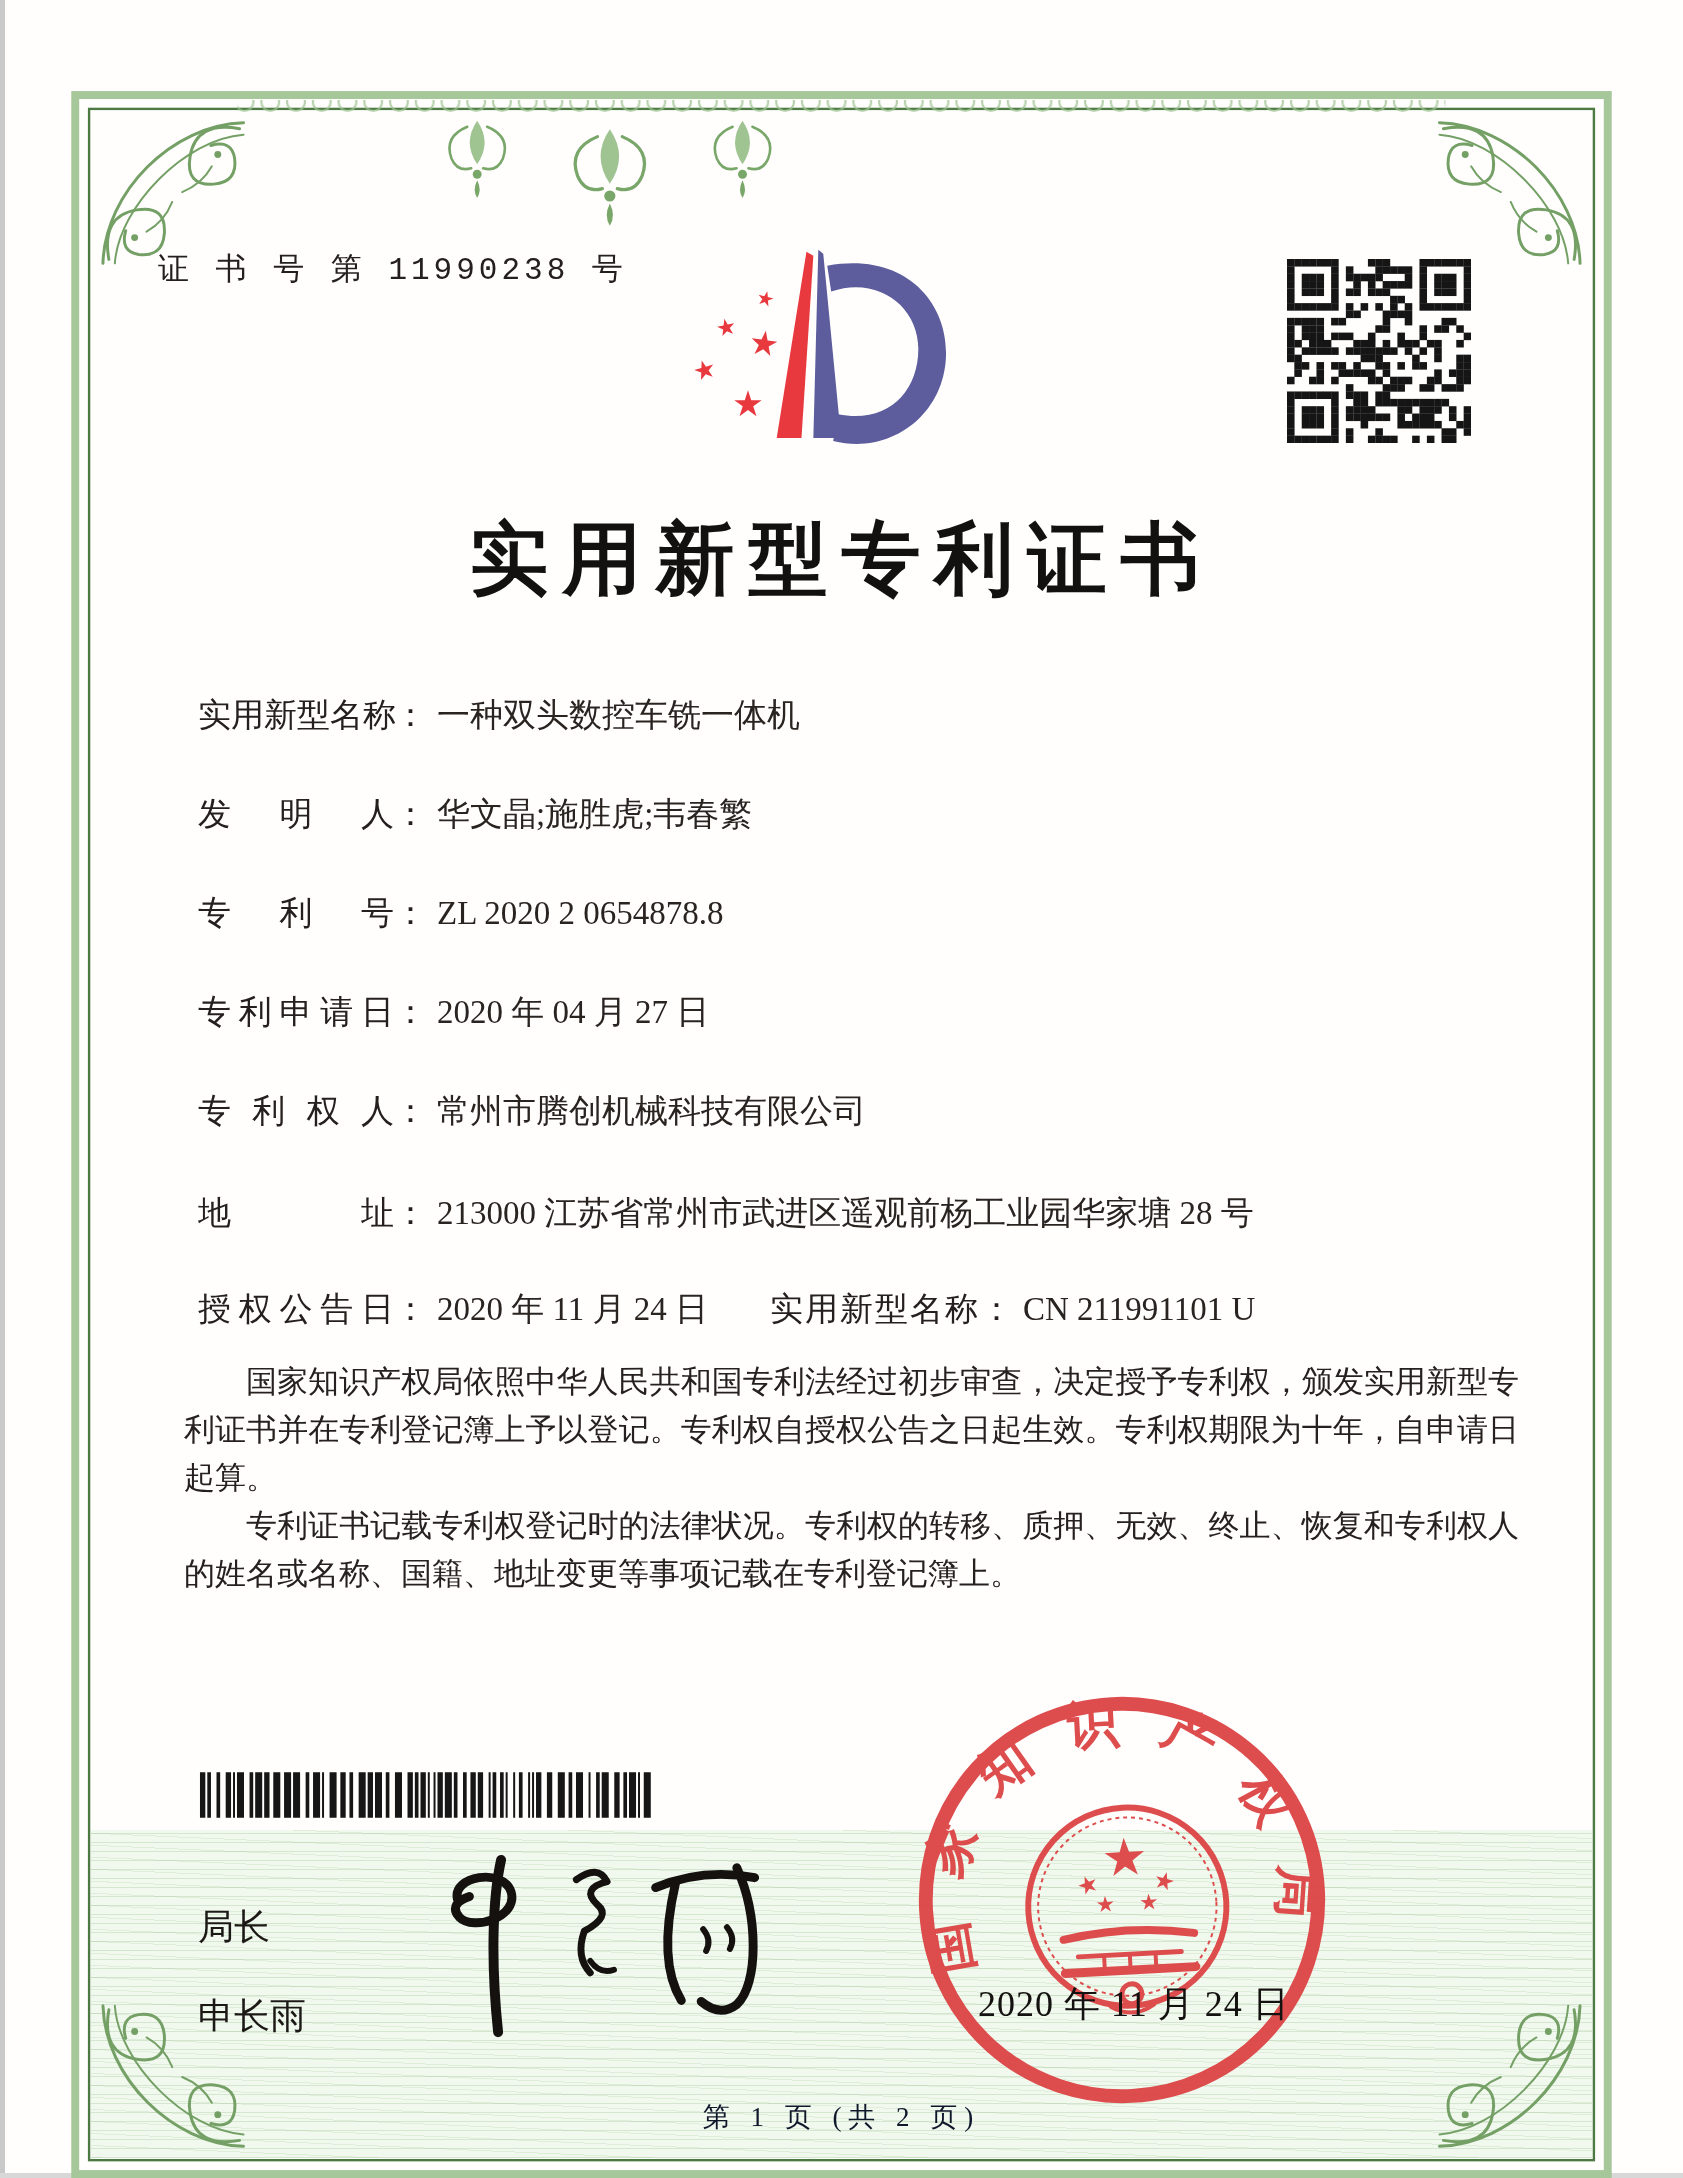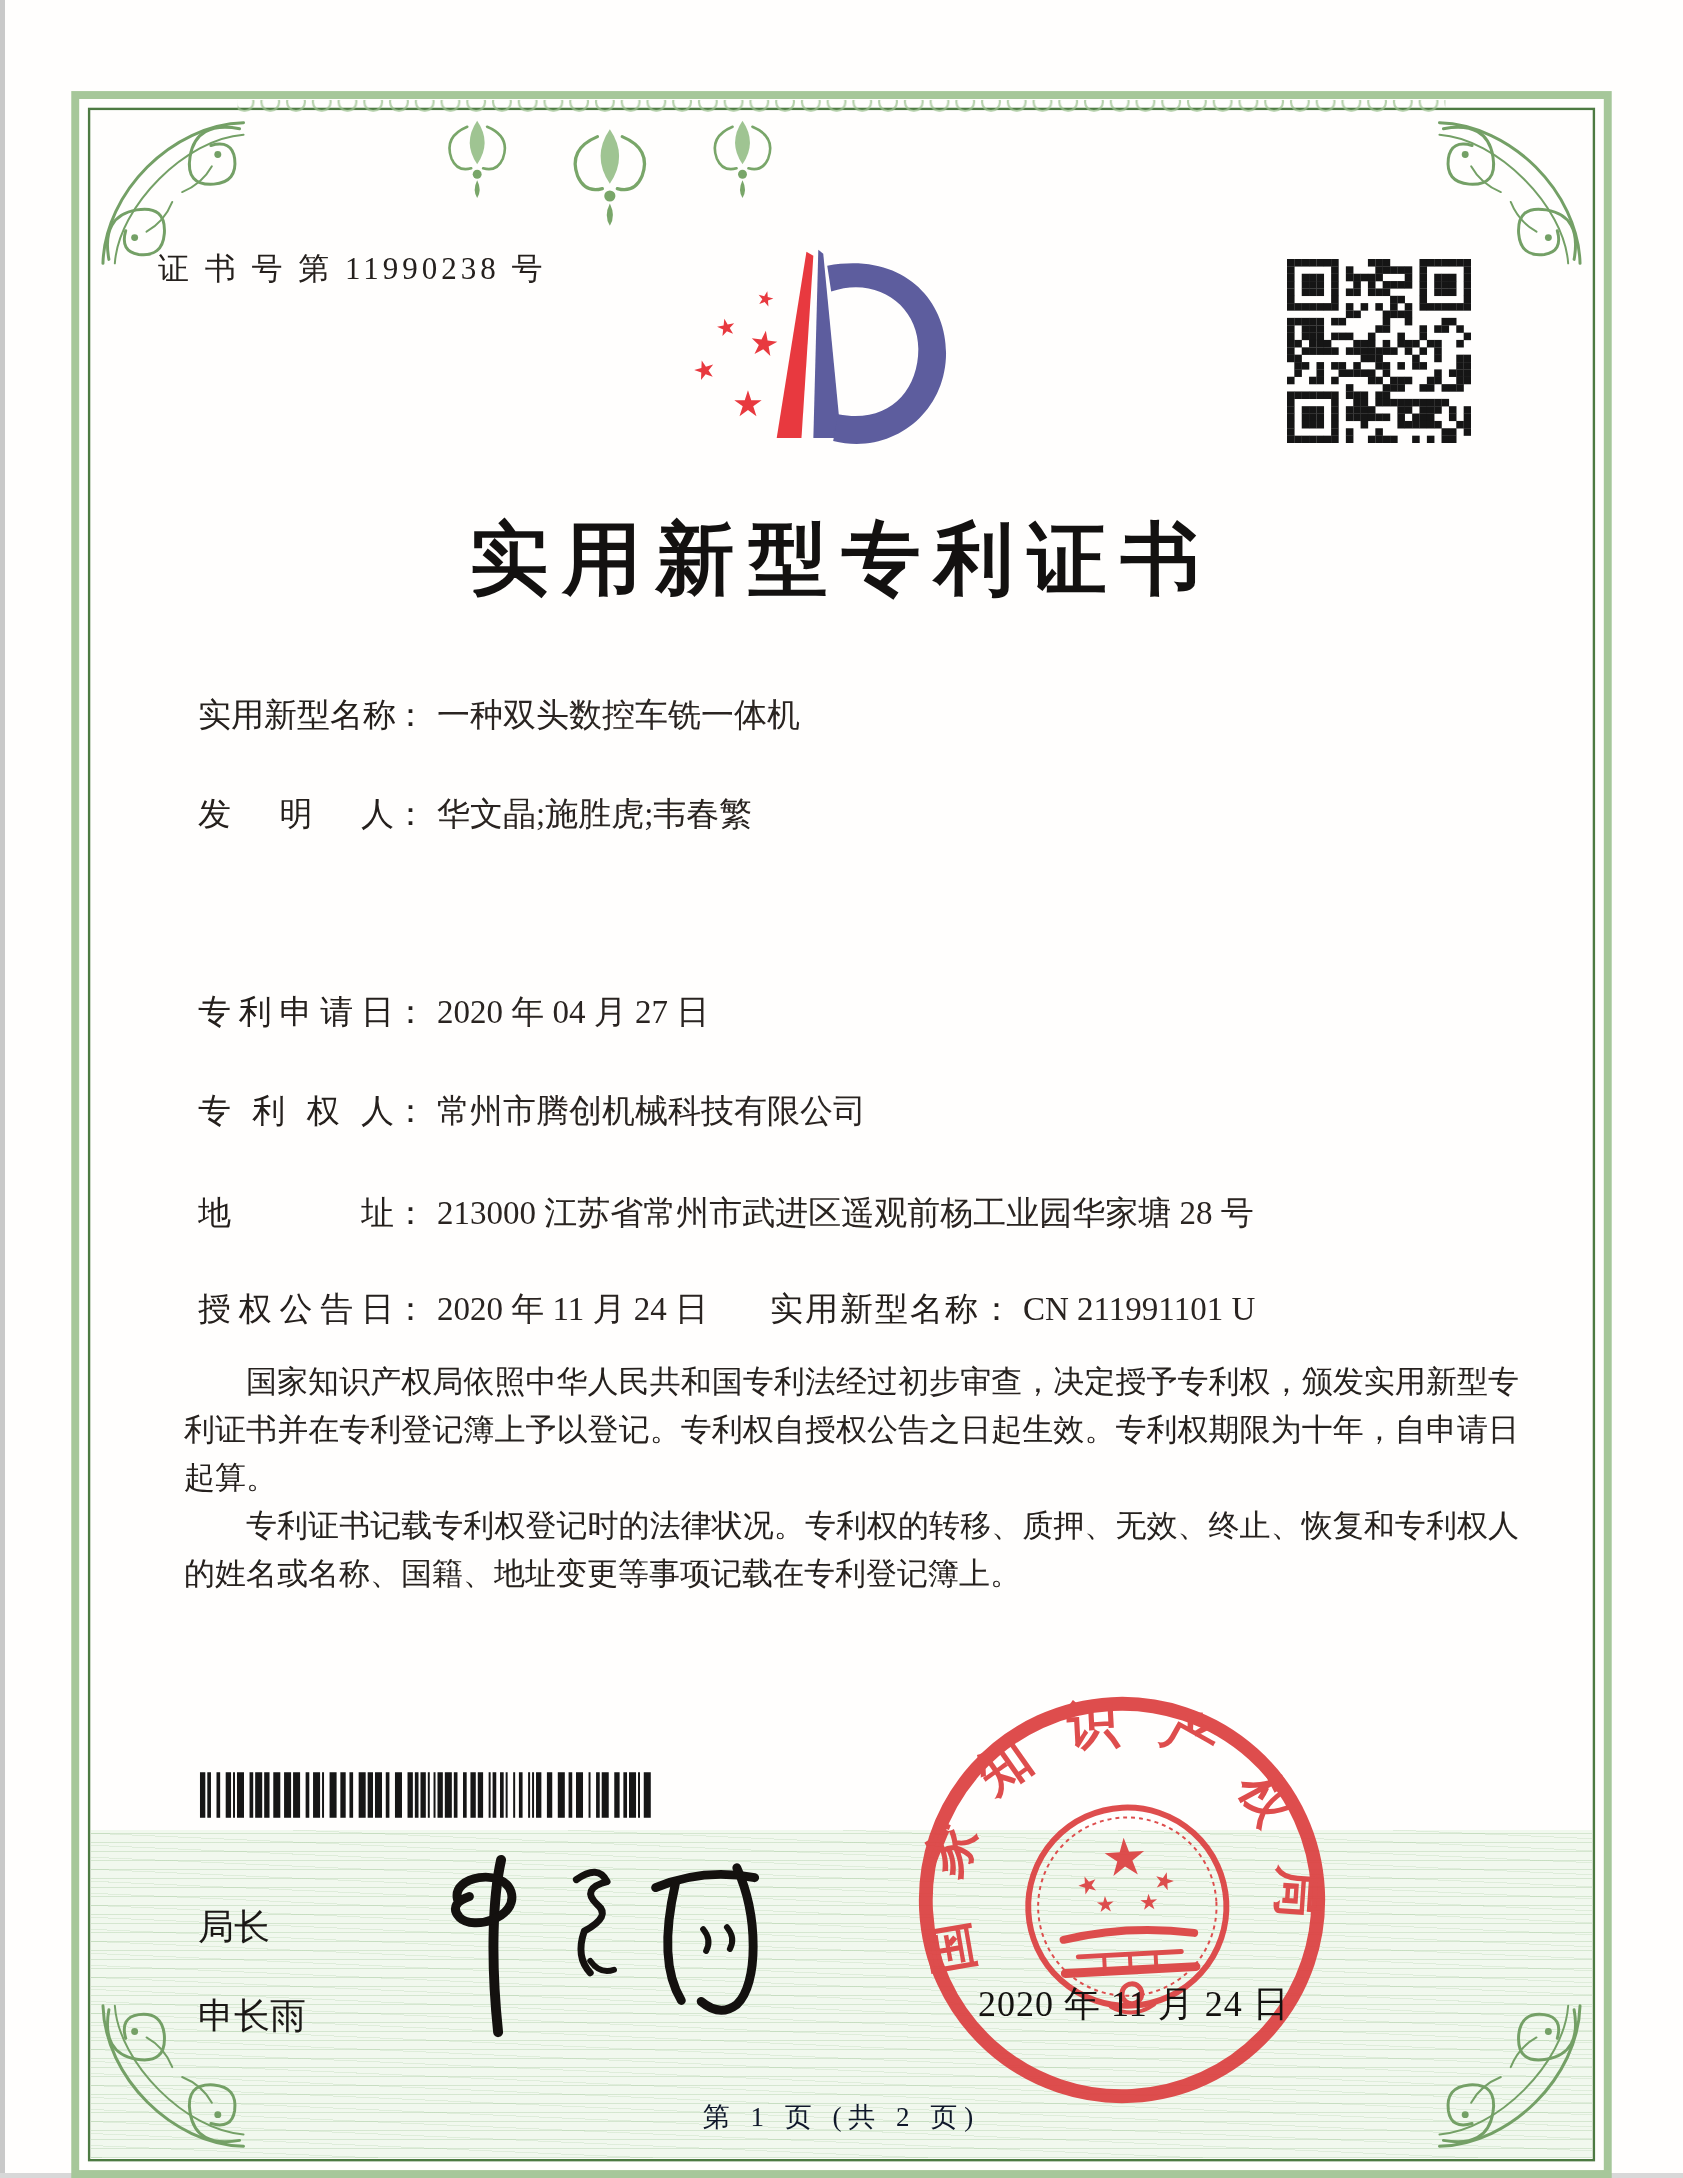--- a/index.html
+++ b/index.html
@@ -18,21 +18,21 @@
 
   
   .wave-band{
     position:absolute;left:91px;right:91px;top:1830px;bottom:20px;z-index:0;
     background-color:#f1f8ee;
     background-image:
       repeating-linear-gradient(0deg, rgba(138,184,128,.28) 0 1px, transparent 1px 9px),
       repeating-linear-gradient(2.5deg, rgba(138,184,128,.18) 0 1px, transparent 1px 12px);
   }
 
-  .cert-no{position:absolute;left:158px;top:248px;font-size:31px;letter-spacing:4px;color:#25201d;z-index:2;}
+  .cert-no{position:absolute;left:158px;top:248px;font-size:31px;letter-spacing:4px;color:#25201d;z-index:2;font-family:Liberation Mono, monospace;}
   .logo{position:absolute;left:645px;top:228px;width:307px;height:220px;z-index:2;}
   .qr{position:absolute;left:1287px;top:259px;width:184px;height:184px;z-index:2;}
 
   .doc-title{
     position:absolute;left:0;top:507px;width:100%;text-align:center;z-index:2;
     font-size:79px;font-weight:700;letter-spacing:14px;color:#131110;
   }
 
   .field-row{position:absolute;left:198px;width:1346px;font-size:33px;z-index:2;white-space:nowrap;}
   .flabel{
@@ -448,20 +448,23 @@
     </svg>
 
   <div class="doc-title">实用新型专利证书</div>
 
   <div class="field-row" style="top:693px">
     <span class="flabel">实用新型名称</span><span class="colon">：</span><span class="fvalue">一种双头数控车铣一体机</span>
   </div>
   <div class="field-row" style="top:792px">
     <span class="flabel">发明人</span><span class="colon">：</span><span class="fvalue">华文晶;施胜虎;韦春繁</span>
   </div>
+  <div class="field-row" style="top:891px">
+    <span class="flabel">专利号</span><span class="colon">：</span><span class="fvalue">ZL 2020 2 0654878.8</span>
+  </div>
   <div class="field-row" style="top:990px">
     <span class="flabel">专利申请日</span><span class="colon">：</span><span class="fvalue">2020 年 04 月 27 日</span>
   </div>
   <div class="field-row" style="top:1089px">
     <span class="flabel">专利权人</span><span class="colon">：</span><span class="fvalue">常州市腾创机械科技有限公司</span>
   </div>
   <div class="field-row" style="top:1191px">
     <span class="flabel">地址</span><span class="colon">：</span><span class="fvalue">213000 江苏省常州市武进区遥观前杨工业园华家塘 28 号</span>
   </div>
   <div class="field-row" style="top:1287px">

